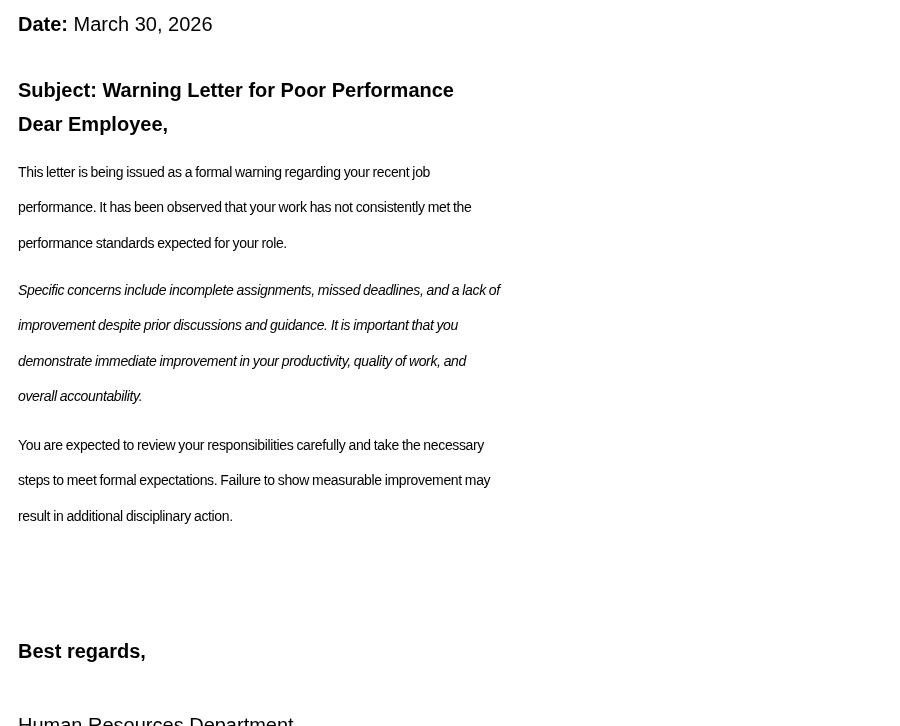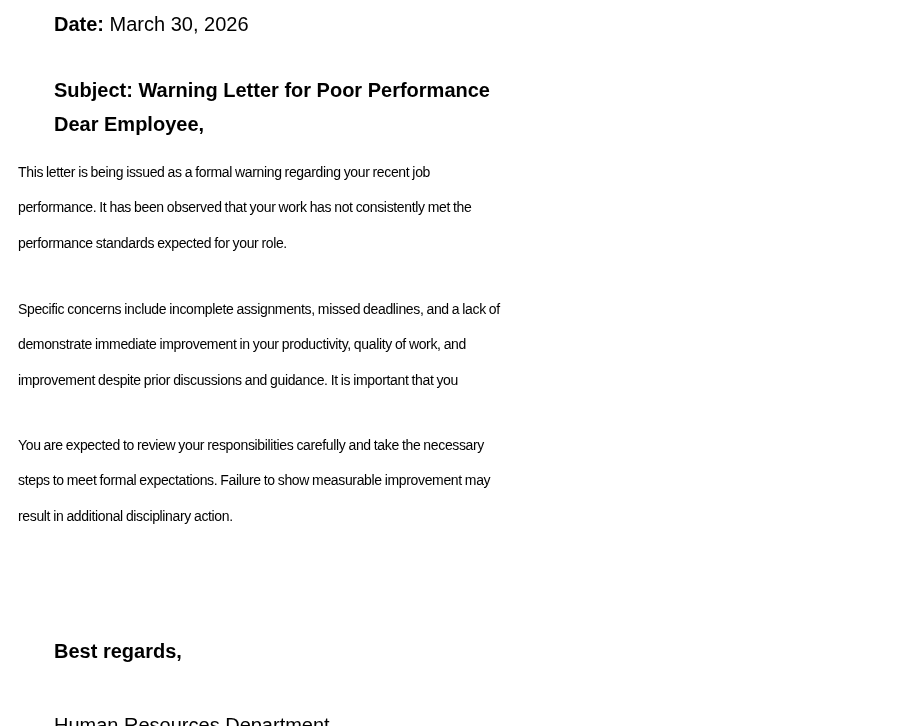--- a/index.html
+++ b/index.html
@@ -18,21 +18,20 @@
       position: relative;
       padding: 0 0 0 18px;
       width: 870px;
     }
     .header-line {
       position: absolute;
       left: 18px;
       font-size: 20px;
       line-height: 28px;
       white-space: nowrap;
-      margin-left: 36px;
     }
     .bold { font-weight: bold; }
     .para {
       position: absolute;
       left: 18px;
       width: 860px;
       font-size: 14px;
       line-height: 35.3px;
       letter-spacing: -0.35px;
       word-spacing: -0.5px;
@@ -51,24 +50,25 @@
   <div class="header-line bold" style="top:76px;">Subject: Warning Letter for Poor Performance</div>
 
   <div class="header-line bold" style="top:110px;">Dear Employee,</div>
 
   <div class="para" style="top:155px;">
     <span class="ln">This letter is being issued as a formal warning regarding your recent job</span>
     <span class="ln">performance. It has been observed that your work has not consistently met the</span>
     <span class="ln">performance standards expected for your role.</span>
   </div>
 
-  <div class="para" style="top:292px;">
+  <div class="para" style="top:273px;font-style:italic;">
     <span class="ln">Specific concerns include incomplete assignments, missed deadlines, and a lack of</span>
+    <span class="ln">improvement despite prior discussions and guidance. It is important that you</span>
     <span class="ln">demonstrate immediate improvement in your productivity, quality of work, and</span>
-    <span class="ln">improvement despite prior discussions and guidance. It is important that you</span>
+    <span class="ln">overall accountability.</span>
   </div>
 
   <div class="para" style="top:428px;">
     <span class="ln">You are expected to review your responsibilities carefully and take the necessary</span>
     <span class="ln">steps to meet formal expectations. Failure to show measurable improvement may</span>
     <span class="ln">result in additional disciplinary action.</span>
   </div>
 
   <div class="para" style="top:548px;">
   </div>

